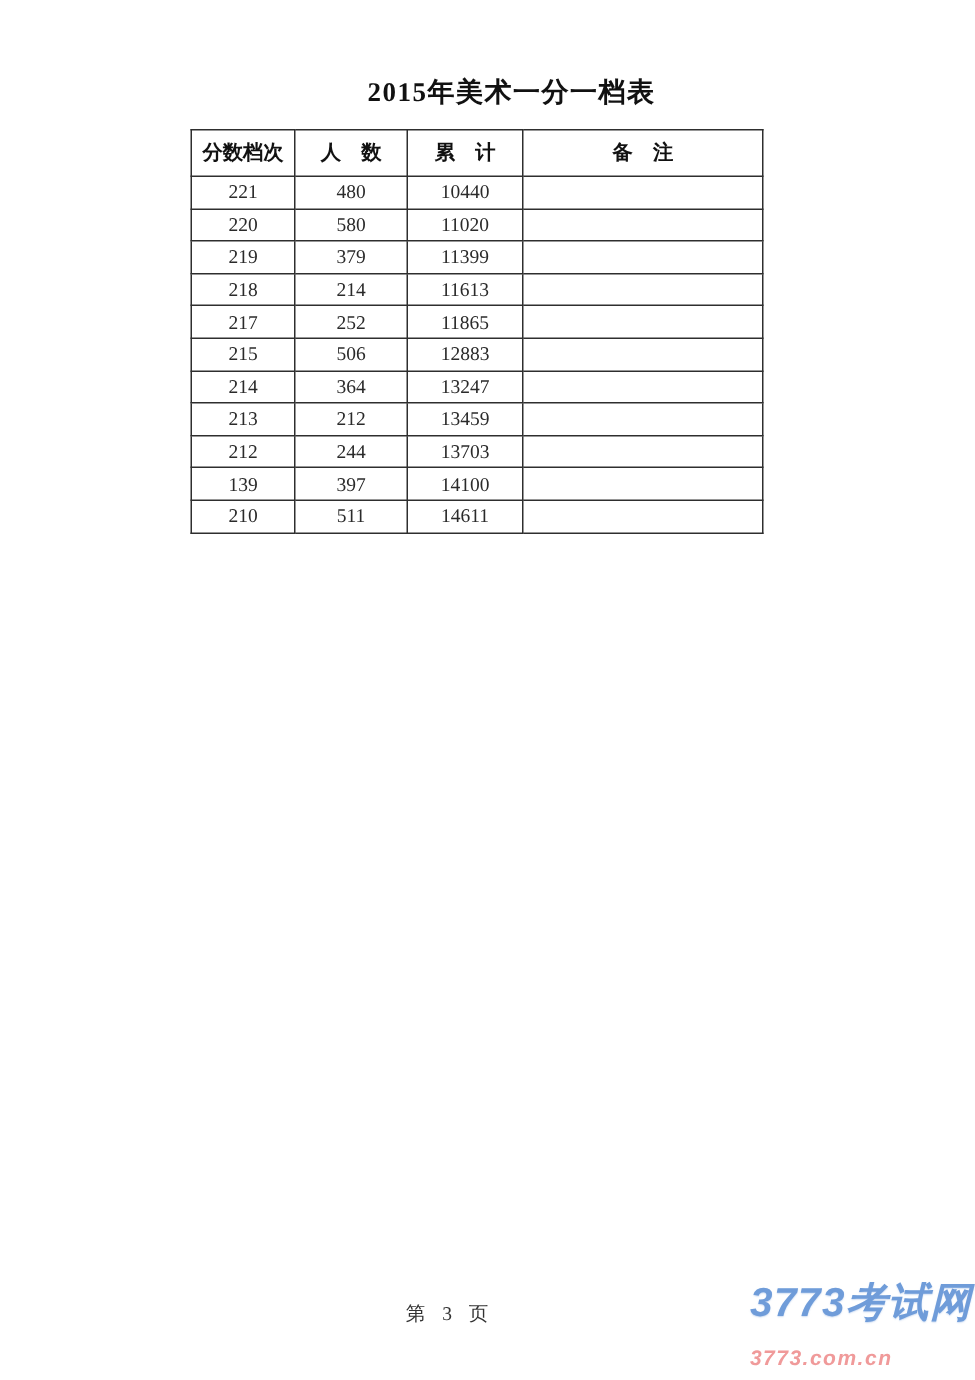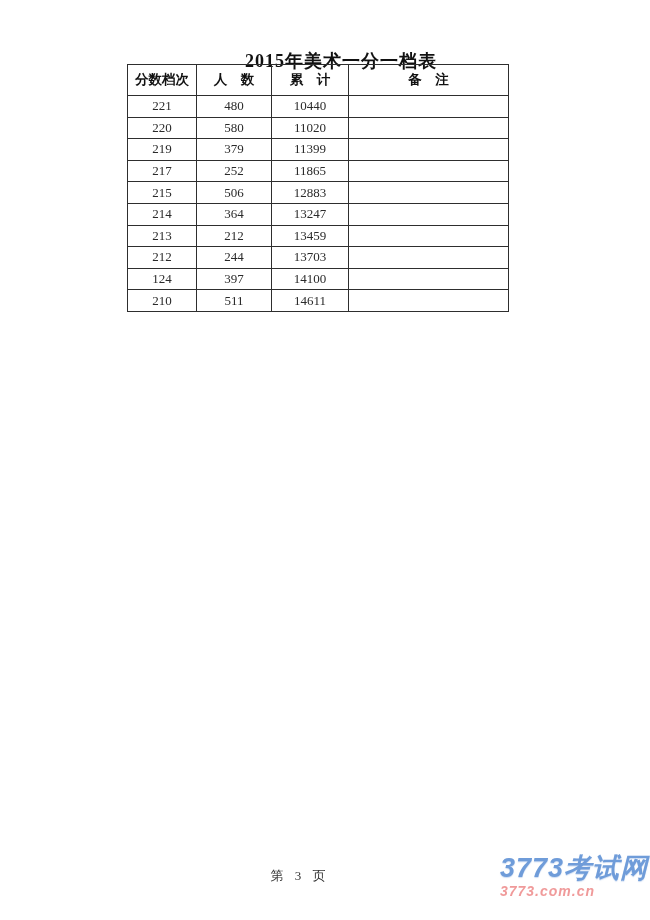--- a/index.html
+++ b/index.html
@@ -16,21 +16,21 @@
     top:33px;left:0;width:650px;
     margin:16px;
     text-align:center;
     font-size:18px;
     font-weight:bold;
     letter-spacing:1px;
     color:#111;
   }
   .score-table{
     position:absolute;
-    left:127px;top:64px;
+    left:127px;top:86px;
     width:381px;
     border-collapse:collapse;
     table-layout:fixed;
   }
   .score-table th,
   .score-table td{
     border:1.5px solid #2e2e2e;
     padding:0;
     text-align:center;
     vertical-align:middle;
@@ -66,21 +66,21 @@
     font-weight:bold;
     line-height:1;
   }
   .wm-name{
     font-size:27px;
     letter-spacing:1px;
     color:#6f9cd9;
     text-shadow:0 1px 1px rgba(111,156,217,0.35);
   }
   .wm-url{
-    margin-top:2px;
+    margin-top:16px;
     margin-right:8px;
     font-size:14px;
     letter-spacing:1px;
     color:#f09a9a;
   }
 </style>
 </head>
 <body>
 
 <div class="page">
@@ -115,20 +115,26 @@
         <td>11020</td>
         <td></td>
       </tr>
       <tr>
         <td>219</td>
         <td>379</td>
         <td>11399</td>
         <td></td>
       </tr>
       <tr>
+        <td>218</td>
+        <td>214</td>
+        <td>11613</td>
+        <td></td>
+      </tr>
+      <tr>
         <td>217</td>
         <td>252</td>
         <td>11865</td>
         <td></td>
       </tr>
       <tr>
         <td>215</td>
         <td>506</td>
         <td>12883</td>
         <td></td>
@@ -145,21 +151,21 @@
         <td>13459</td>
         <td></td>
       </tr>
       <tr>
         <td>212</td>
         <td>244</td>
         <td>13703</td>
         <td></td>
       </tr>
       <tr>
-        <td>124</td>
+        <td>139</td>
         <td>397</td>
         <td>14100</td>
         <td></td>
       </tr>
       <tr>
         <td>210</td>
         <td>511</td>
         <td>14611</td>
         <td></td>
       </tr>

